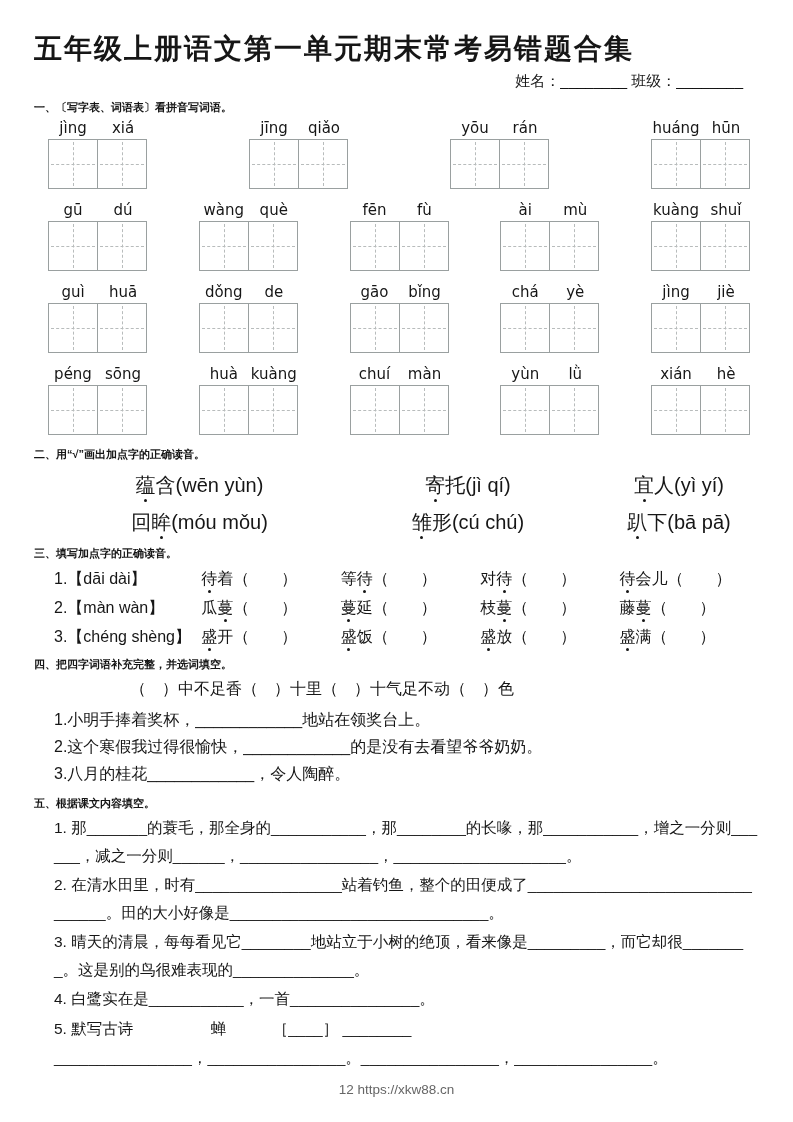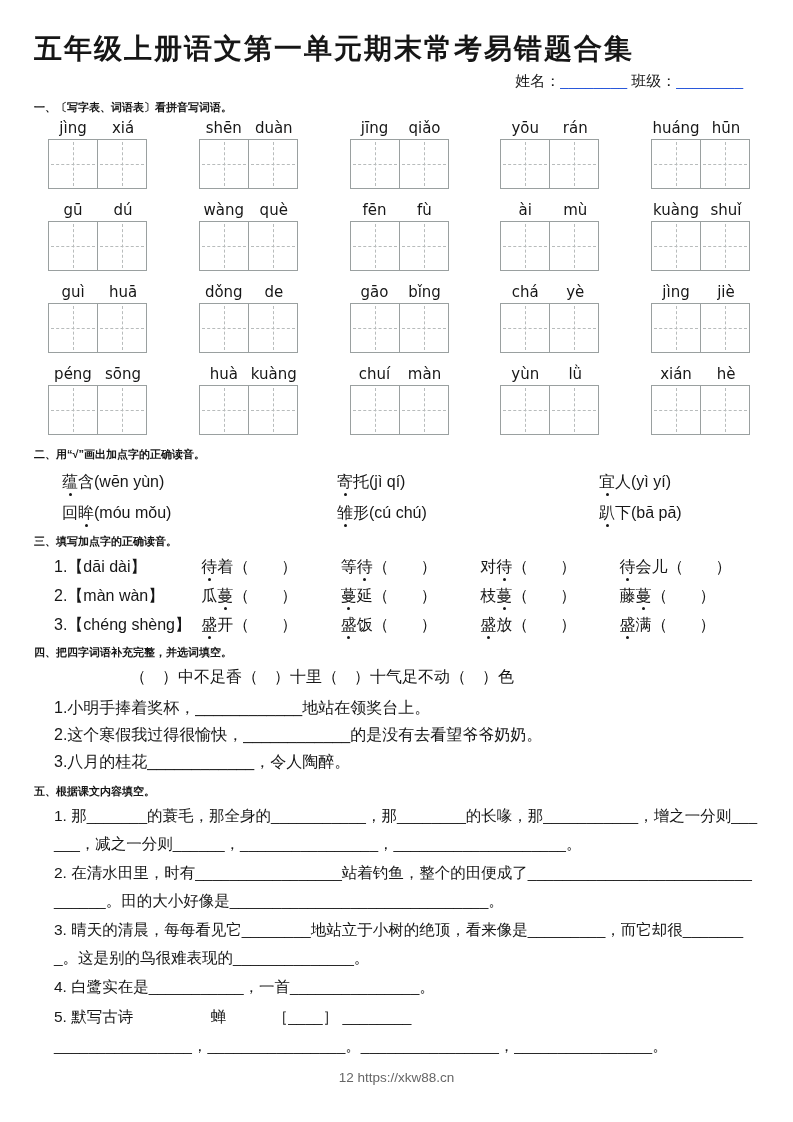--- a/index.html
+++ b/index.html
@@ -20,21 +20,21 @@
     font-size: 28px;
     font-weight: 700;
     letter-spacing: 2px;
   }
   .name-line {
     text-align: right;
     font-size: 15px;
     padding-right: 16px;
     margin-bottom: 2px;
   }
-  .name-line .blank { letter-spacing: 0; color: #1d4ed8; }
+  .name-line .blank { letter-spacing: 0; color: #000000; }
   .sec-heading {
     font-weight: 700;
     font-size: 11px;
     margin: 9px 0 3px 0;
   }
   
   .grid-row {
     display: flex;
     justify-content: space-between;
     padding: 0 8px 0 14px;
@@ -64,22 +64,23 @@
   }
   .cell::after {
     content: ""; position: absolute; top: 2px; bottom: 2px; left: 50%;
     border-left: 1px dashed #b8bcbc;
   }
   
   .sec2-row {
     display: grid;
     grid-template-columns: 275px 262px auto;
     padding-left: 28px;
-    font-size: 16px;
+    font-size: 20px;
     margin: 10px 0;
+    text-align: center;
   }
   
   .dotchar { position: relative; display: inline-block; }
   .dotchar::after {
     content: ""; position: absolute; left: 50%; bottom: -3px;
     width: 3px; height: 3px; margin-left: -1.5px;
     background: #161616; border-radius: 50%;
   }
   
   .sec3-row {
@@ -132,30 +133,20 @@
     <span>班级：</span><span class="blank">________</span>
   </div>
 
   <div class="sec-heading">一、〔写字表、词语表〕看拼音写词语。</div>
   <div id="pinyin-grid">
       <div class="grid-row">
         <div class="grid-group">
           <div class="pinyin-line">
             <div class="pinyin-syll">jìng</div>
             <div class="pinyin-syll">xiá</div>
-          </div>
-          <div class="cells">
-            <div class="cell"></div>
-            <div class="cell"></div>
-          </div>
-        </div>
-        <div class="grid-group">
-          <div class="pinyin-line">
-            <div class="pinyin-syll">shēn</div>
-            <div class="pinyin-syll">duàn</div>
           </div>
           <div class="cells">
             <div class="cell"></div>
             <div class="cell"></div>
           </div>
         </div>
         <div class="grid-group">
           <div class="pinyin-line">
             <div class="pinyin-syll">jīng</div>
             <div class="pinyin-syll">qiǎo</div>

